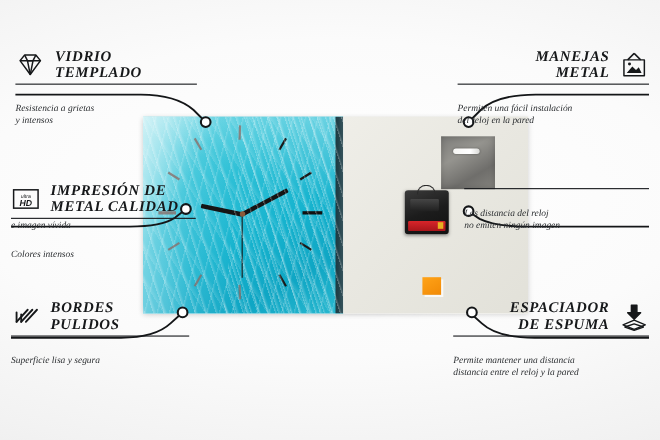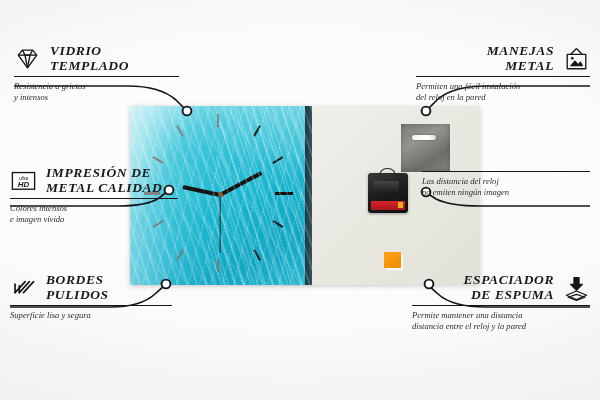--- a/index.html
+++ b/index.html
@@ -102,21 +102,21 @@
     box-shadow:2px 2px 0 rgba(255,255,255,.75);
   }
   
   .callout { position:absolute; }
   .co-title {
     font-size:13.5px; letter-spacing:.6px; color:#16181a;
     font-weight:700; line-height:14.5px; white-space:nowrap;
   }
   .co-rule { height:1.4px; background:#15171a; margin-top:3px; }
   .co-desc {
-    font-size:8.6px; color:#2a2d30; line-height:11px; margin-top:4px;
+    font-size:8.6px; color:#2a2d30; line-height:11px; margin-top:16px;
     white-space:nowrap;
   }
   .co-left .co-head { display:flex; align-items:center; gap:9px; }
   .co-right .co-head { display:flex; align-items:flex-end; gap:9px; justify-content:flex-end; }
   .co-right .co-title { text-align:right; }
   .co-right .co-desc { text-align:left; }
   .ico { width:27px; height:27px; flex:0 0 27px; }
   .ico svg { display:block; width:100%; height:100%; }
   .leader { position:absolute; left:0; top:0; width:600px; height:400px; pointer-events:none; }
 </style>
@@ -215,22 +215,22 @@
           <text x="17" y="15" font-family="Liberation Sans, sans-serif" font-size="6" text-anchor="middle" fill="#16181a">ultra</text>
           <text x="17" y="24" font-family="Liberation Sans, sans-serif" font-size="10" font-weight="bold" text-anchor="middle" fill="#16181a">HD</text>
         </svg>
       </span>
       <div>
         <div class="co-title">IMPRESIÓN DE</div>
         <div class="co-title">METAL CALIDAD</div>
       </div>
     </div>
     <div class="co-rule"></div>
+    <div class="co-desc" style="margin-top:0">e imagen vívida</div>
     <div class="co-desc">Colores intensos</div>
-    <div class="co-desc" style="margin-top:0">e imagen vívida</div>
   </div>
 
   <div class="callout co-left" style="left:10px; top:273px; width:162px;">
     <div class="co-head">
       <span class="ico">
         <svg viewBox="0 0 32 32">
             <g stroke="#16181a" stroke-width="2" fill="none" stroke-linecap="round">
           <path d="M6 22 L18 9"></path>
               <path d="M11 22 L23 9"></path>
               <path d="M16 22 L28 9"></path>

